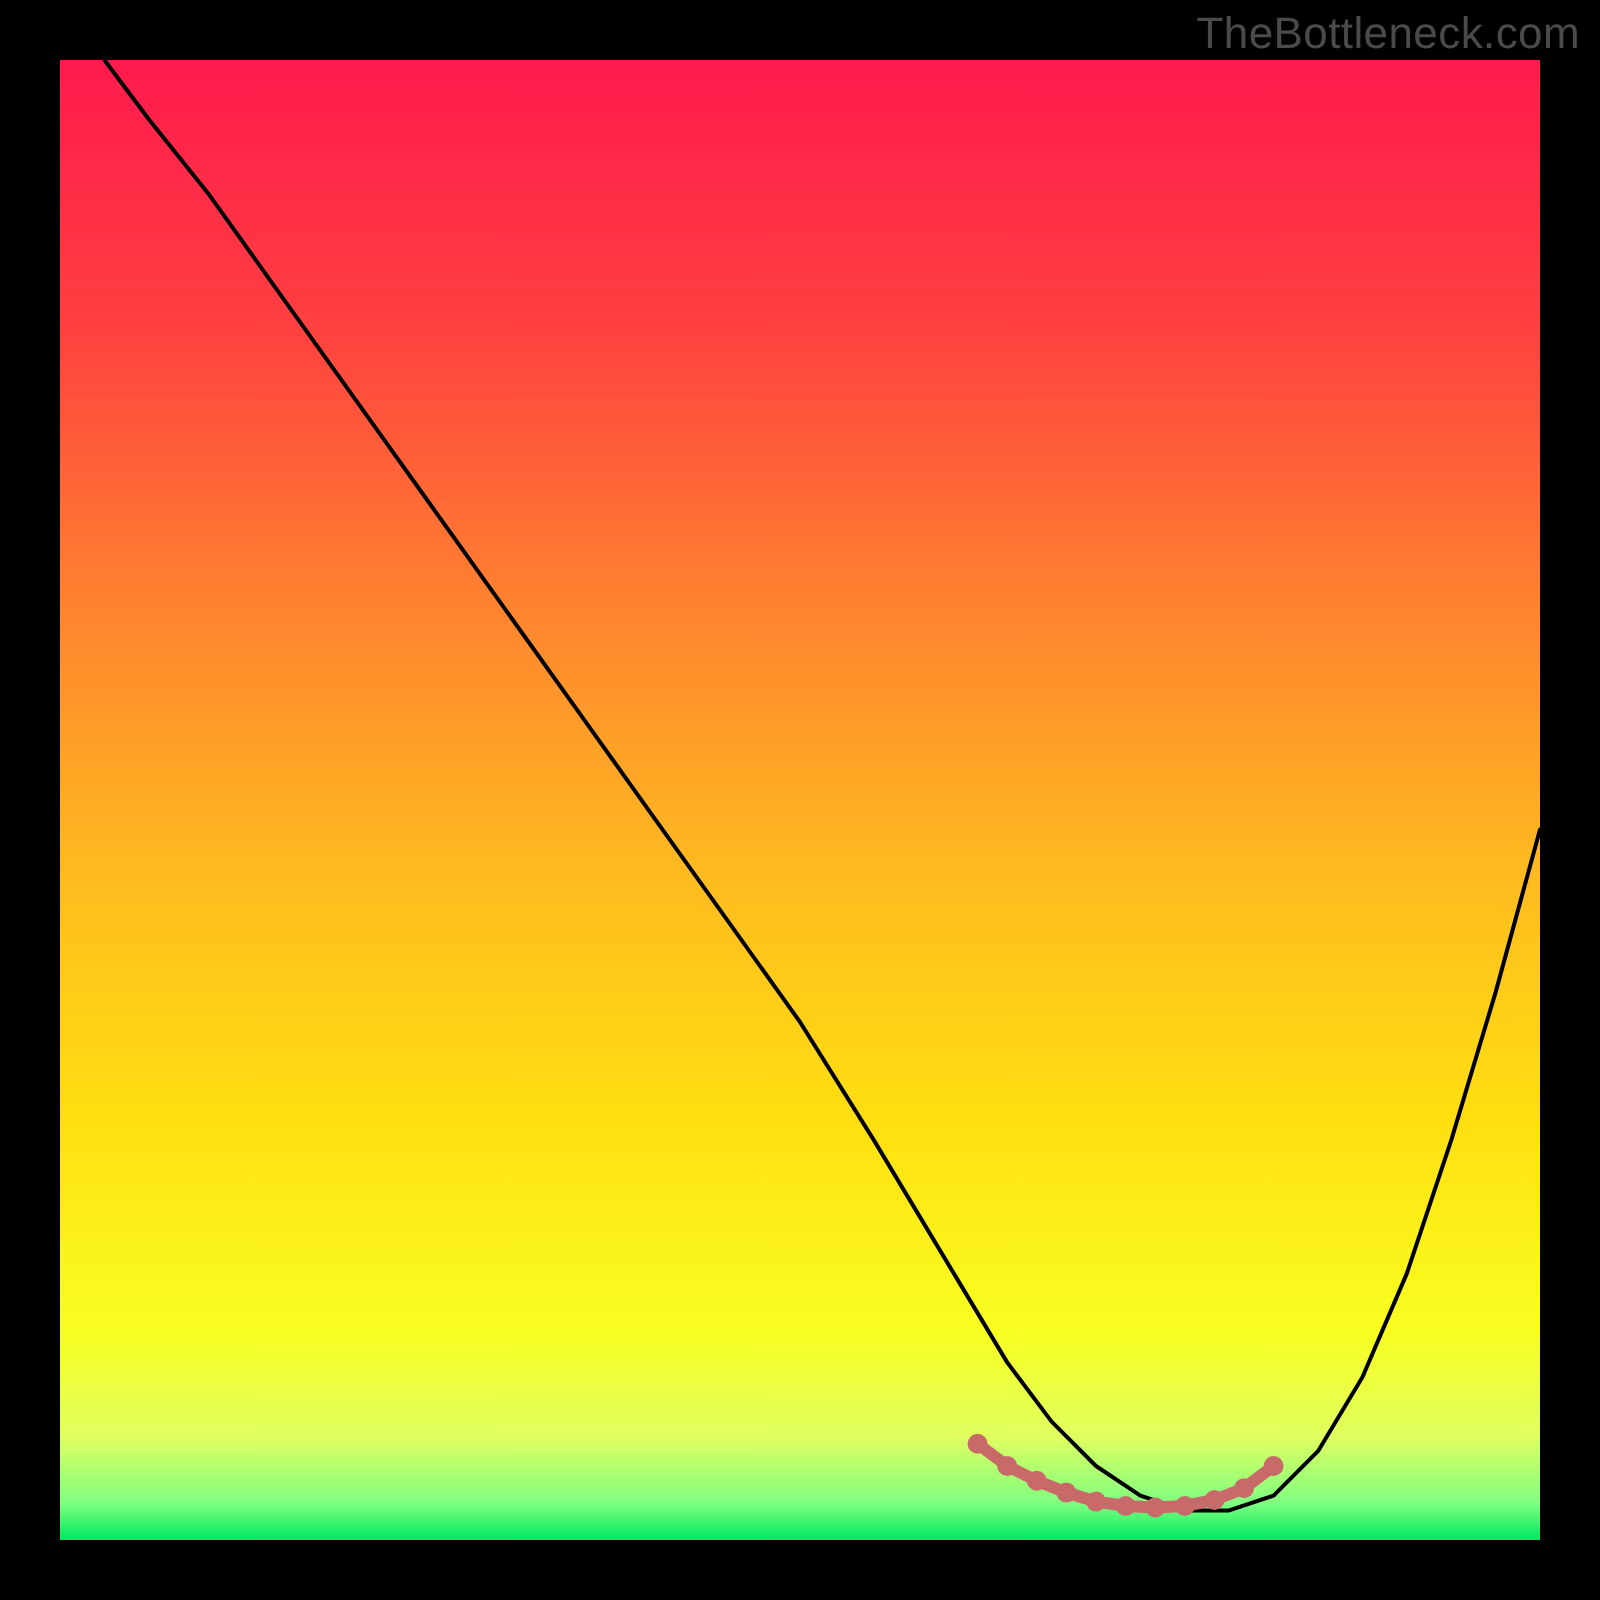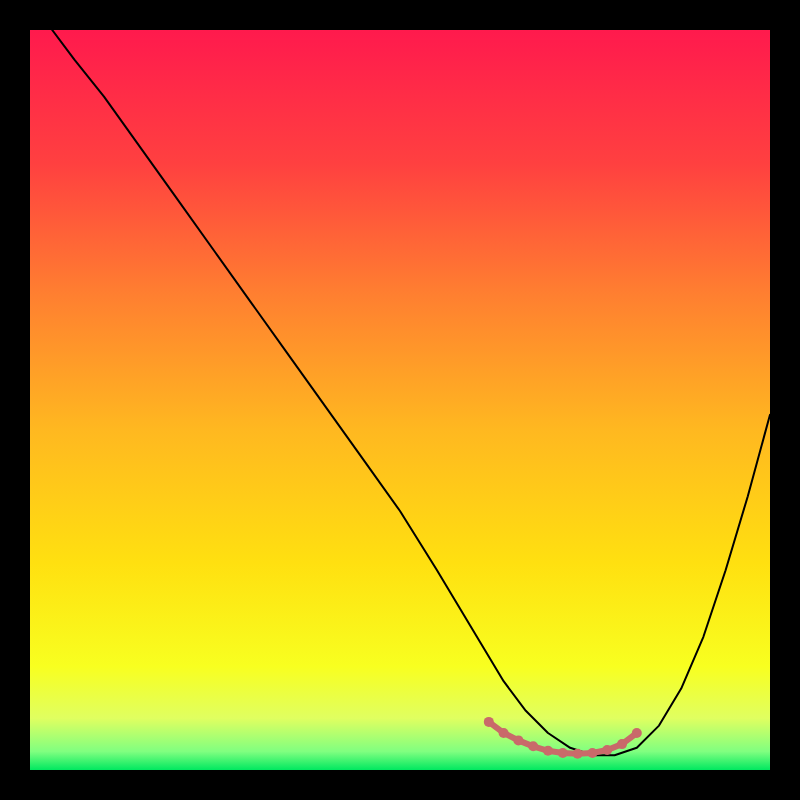--- a/index.html
+++ b/index.html
@@ -25,20 +25,21 @@
     top: 30px;
     width: 740px;
     height: 740px;
   }
   .plot svg { display: block; }
 </style>
 </head>
 <body>
 
 <div class="frame">
+  <div class="watermark">TheBottleneck.com</div>
   <div class="plot">
     <svg id="svg" width="740" height="740" viewBox="0 0 740 740">
         <defs>
           <linearGradient id="bg" x1="0" y1="0" x2="0" y2="1">
             <stop offset="0%" stop-color="#ff1a4d"></stop>
             <stop offset="18%" stop-color="#ff4040"></stop>
             <stop offset="36%" stop-color="#ff8030"></stop>
             <stop offset="54%" stop-color="#ffb820"></stop>
             <stop offset="72%" stop-color="#ffe010"></stop>
             <stop offset="86%" stop-color="#f8ff20"></stop>

